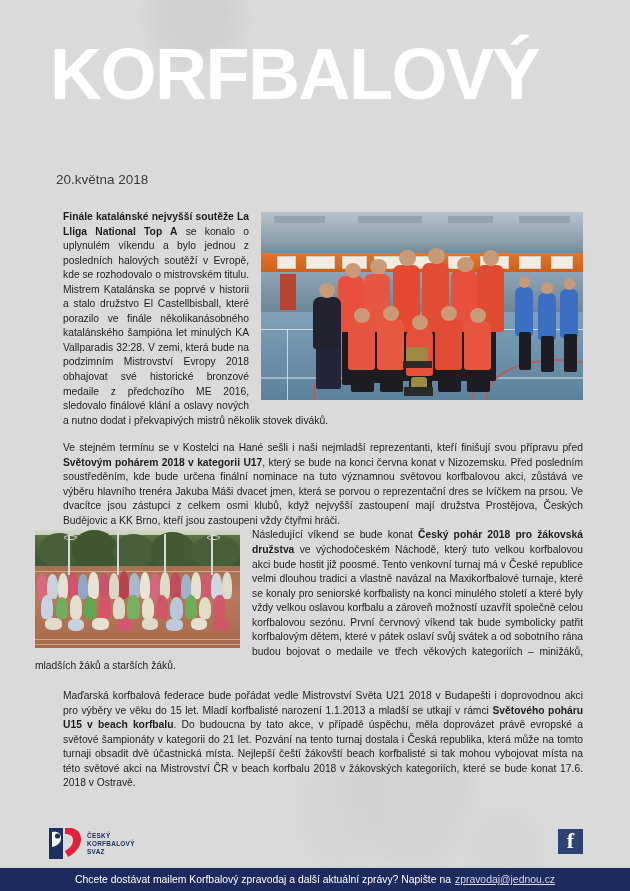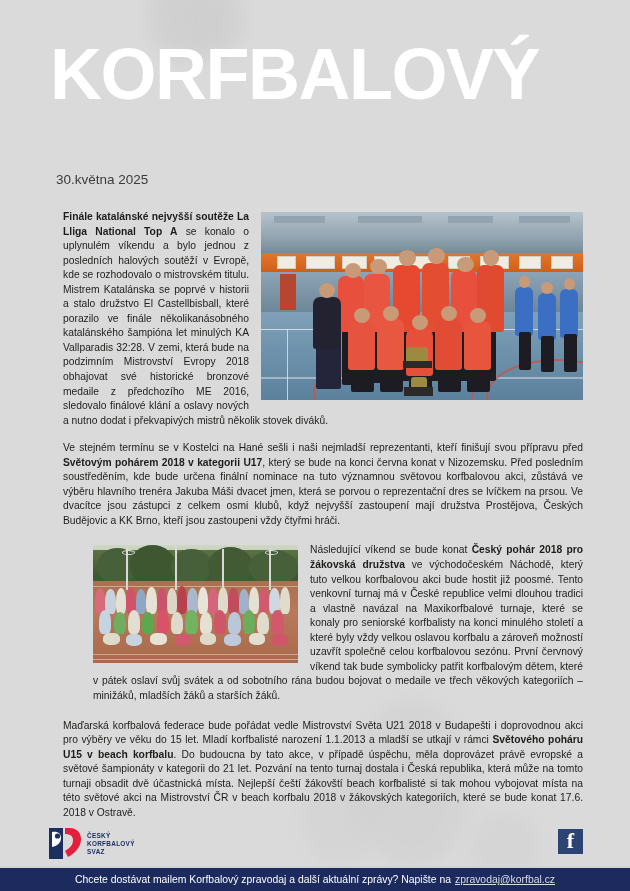--- a/index.html
+++ b/index.html
@@ -122,22 +122,21 @@
 
   
   .block-2 {
     padding: 0 47px 0 63px;
     margin-top: 13px;
   }
 
   
   .block-3 {
     position: relative;
-    padding: 0 47px 0 93px;
-    margin-top: 15px;
+    padding: 0 47px 0 35px;
   }
   .photo-kids {
     float: left;
     width: 205px;
     height: 118px;
     margin: 2px 12px 3px 0;
     position: relative;
     overflow: hidden;
     background: #6f7f5a;
   }
@@ -279,21 +278,21 @@
 
   <div class="watermark wm-a"></div>
   <div class="watermark wm-b"></div>
   <div class="watermark wm-c"></div>
   <div class="watermark wm-d"></div>
   <div class="watermark wm-e"></div>
 
   <div class="masthead">
     <div class="title-main">KORFBALOVÝ</div>
   </div>
-  <div class="issue-date">30.května 2025</div>
+  <div class="issue-date">20.května 2018</div>
 
   <div class="content">
 
     <div class="block-1">
 
       <div class="photo-team">
         <div class="ph1-bg"></div>
         <div class="ph1-ceiling"></div>
         <div class="ph1-beam" style="left:4%;  width:16%;"></div>
         <div class="ph1-beam" style="left:30%; width:20%;"></div>
@@ -484,16 +483,16 @@
 
     <div class="fb-icon">
       <span>f</span>
     </div>
   </div>
 
   <div class="footer-sep"></div>
 
   <div class="mail-bar">
     <span class="mb-text">Chcete dostávat mailem Korfbalový zpravodaj a další aktuální zprávy?  Napište na</span>
-    <span class="mb-link">zpravodaj@korfbal.cz</span>
+    <span class="mb-link">zpravodaj@jednou.cz</span>
   </div>
 
 </div>
 
 </body></html>

